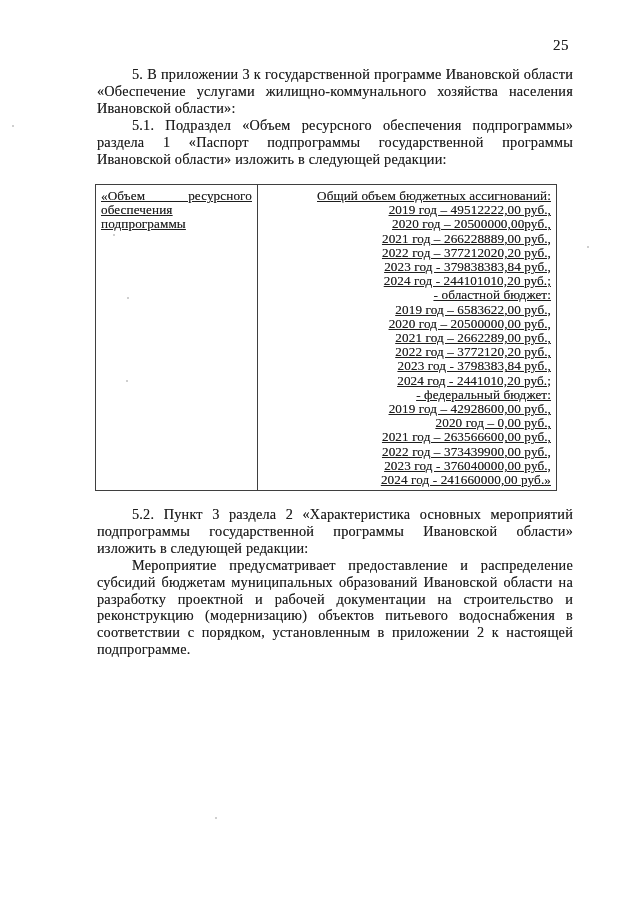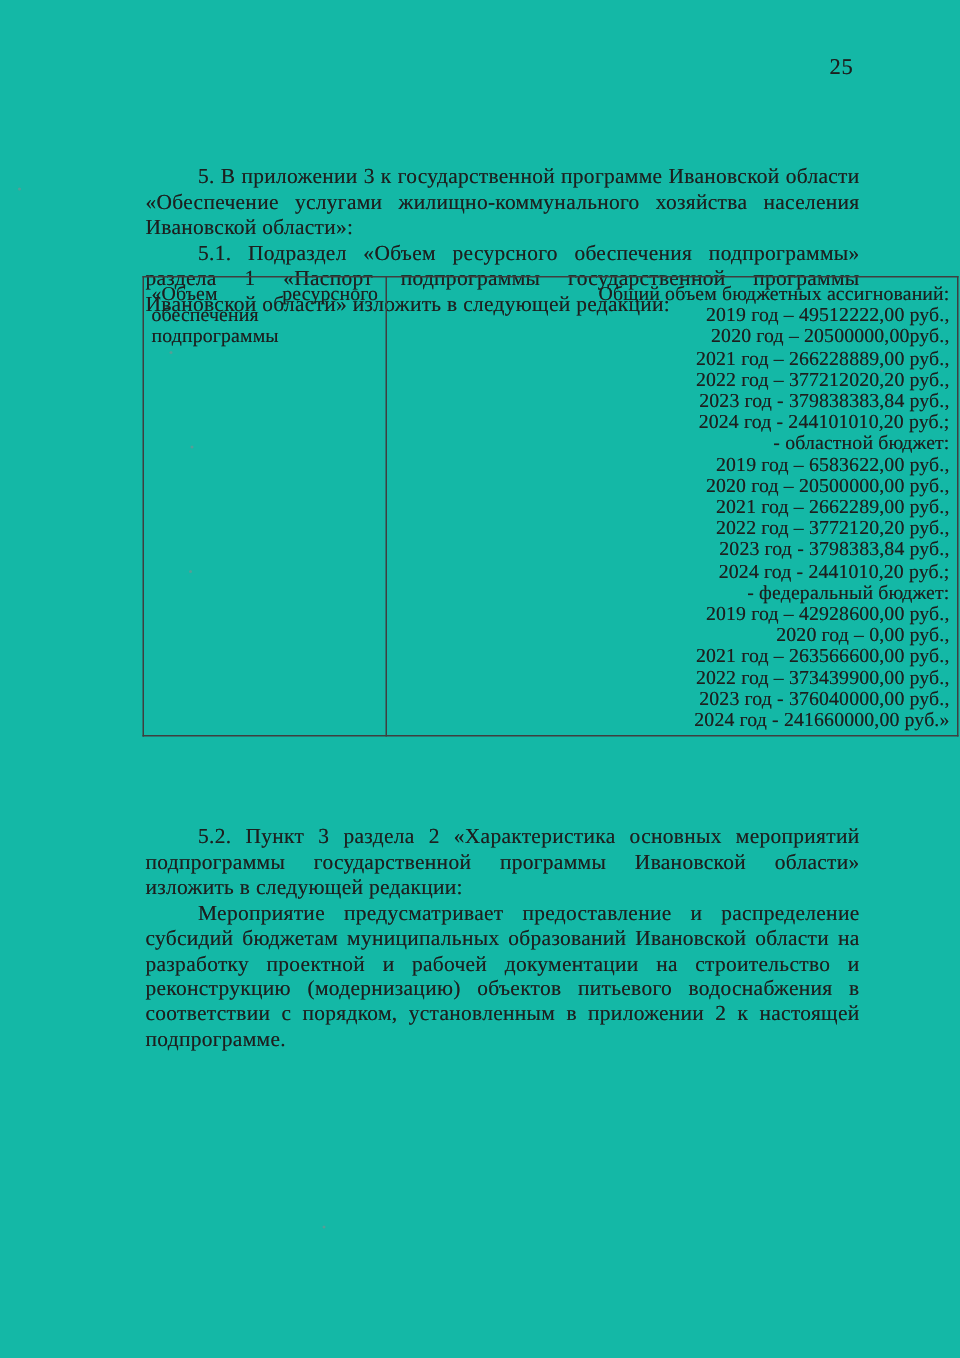--- a/index.html
+++ b/index.html
@@ -4,56 +4,56 @@
 <style>
   html, body {
     margin: 0;
     padding: 0;
     background: #e9e9e9;
   }
   .page {
     position: relative;
     width: 640px;
     height: 905px;
-    background: #14b8a6;
+    background: #ffffff;
     overflow: hidden;
     font-family: "Liberation Serif", "DejaVu Serif", serif;
     color: #1e1e1e;
     text-shadow: 0 0 0.4px rgba(20,20,20,0.55);
   }
   .page-number {
     position: absolute;
     top: 37px;
     left: 553px;
     font-size: 15px;
     letter-spacing: 0.5px;
   }
   .text-block {
     position: absolute;
     left: 97px;
     width: 476px;
-    margin-top: 44px;
   }
   .block-top { top: 66px; }
   .block-bottom { top: 506px; }
   .para {
     margin: 0;
     font-size: 14.3px;
     line-height: 16.9px;
     text-align: justify;
     text-indent: 35px;
     letter-spacing: 0.2px;
   }
   .doc-table {
     position: absolute;
     top: 184px;
     left: 95px;
-    width: 544px;
+    width: 462px;
     border-collapse: collapse;
     table-layout: fixed;
+    text-decoration: underline;
   }
   .doc-table td {
     border: 1.5px solid #3f3f3f;
     vertical-align: top;
     font-size: 13.2px;
     line-height: 14.2px;
     letter-spacing: 0.1px;
     padding: 4px 5px 3px 5px;
   }
   .cell-label {

